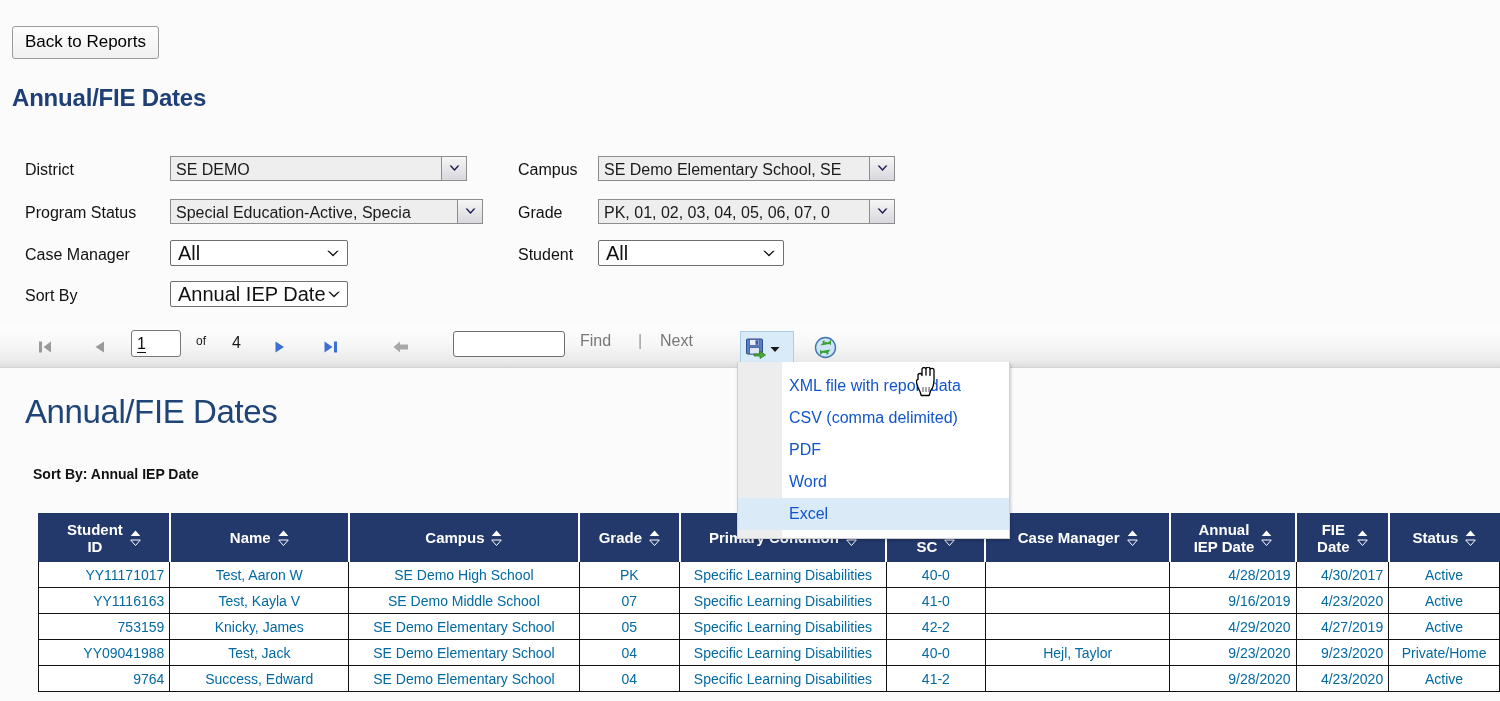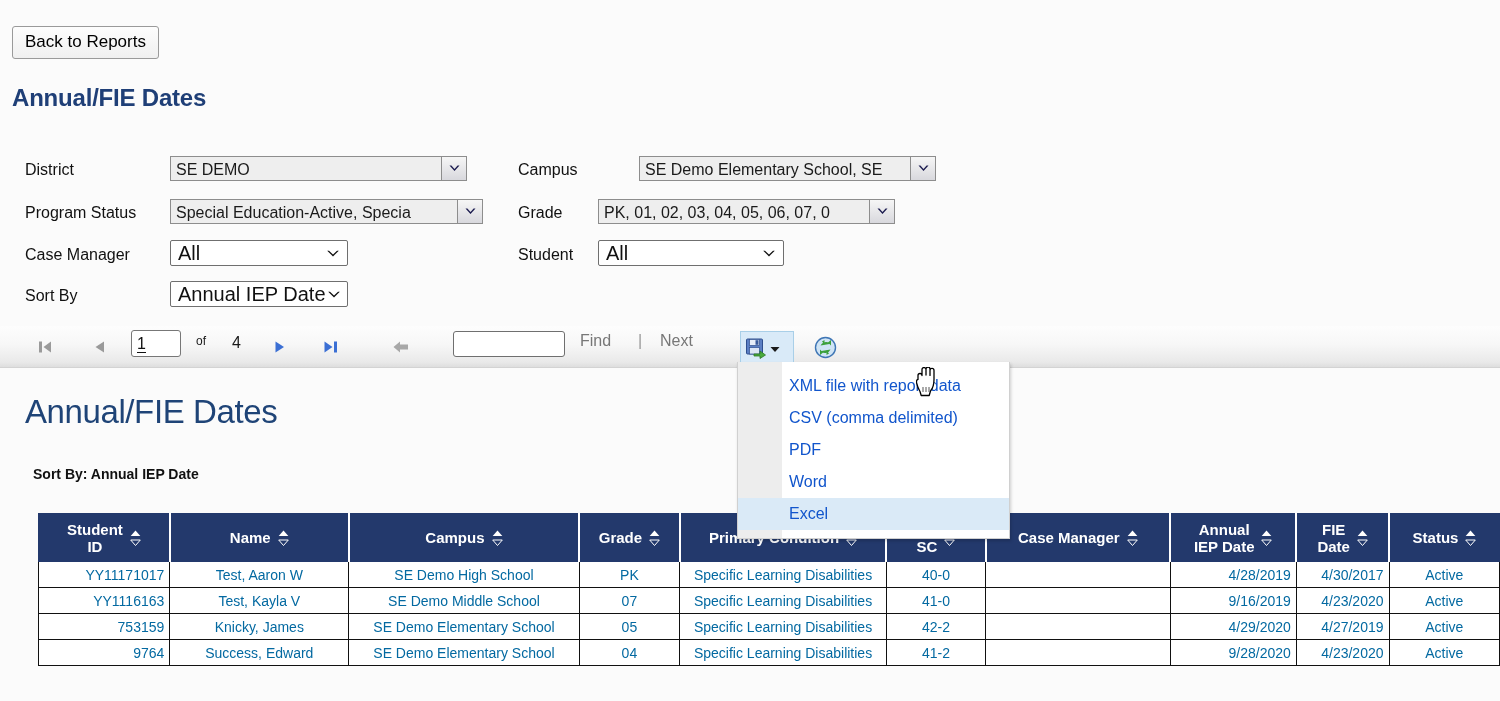--- a/index.html
+++ b/index.html
@@ -216,21 +216,21 @@
     <div class="combo" style="left:170px; top:6px;">
       <div class="cbox" style="width:272px;">SE DEMO</div>
       <div class="cbtn">
         <svg width="13" height="9" viewBox="0 0 13 9">
             <path d="M1.5 1.5 L6.5 7 L11.5 1.5 L9.6 1.5 L6.5 4.9 L3.4 1.5 Z" fill="#1a1a4e"></path>
           </svg>
       </div>
     </div>
 
     <div class="flabel" style="left:518px; top:9px;">Campus</div>
-    <div class="combo" style="left:598px; top:6px;margin-left:41px;">
+    <div class="combo" style="left:598px; top:6px;">
       <div class="cbox" style="width:272px;">SE Demo Elementary School, SE</div>
       <div class="cbtn">
         <svg width="13" height="9" viewBox="0 0 13 9">
             <path d="M1.5 1.5 L6.5 7 L11.5 1.5 L9.6 1.5 L6.5 4.9 L3.4 1.5 Z" fill="#1a1a4e"></path>
           </svg>
       </div>
     </div>
 
     <div class="flabel" style="left:25px; top:52px;">Program Status</div>
     <div class="combo" style="left:170px; top:49px;">
@@ -537,20 +537,32 @@
         <td class="ta-l">SE Demo Elementary School</td>
         <td class="ta-c">05</td>
         <td class="ta-l">Specific Learning Disabilities</td>
         <td class="ta-c">42-2</td>
         <td class="ta-l"></td>
         <td class="ta-r">4/29/2020</td>
         <td class="ta-r">4/27/2019</td>
         <td class="ta-c">Active</td>
       </tr>
       <tr>
+        <td class="ta-r">YY09041988</td>
+        <td class="ta-l">Test, Jack</td>
+        <td class="ta-l">SE Demo Elementary School</td>
+        <td class="ta-c">04</td>
+        <td class="ta-l">Specific Learning Disabilities</td>
+        <td class="ta-c">40-0</td>
+        <td class="ta-l">Hejl, Taylor</td>
+        <td class="ta-r">9/23/2020</td>
+        <td class="ta-r">9/23/2020</td>
+        <td class="ta-c">Private/Home</td>
+      </tr>
+      <tr>
         <td class="ta-r">9764</td>
         <td class="ta-l">Success, Edward</td>
         <td class="ta-l">SE Demo Elementary School</td>
         <td class="ta-c">04</td>
         <td class="ta-l">Specific Learning Disabilities</td>
         <td class="ta-c">41-2</td>
         <td class="ta-l"></td>
         <td class="ta-r">9/28/2020</td>
         <td class="ta-r">4/23/2020</td>
         <td class="ta-c">Active</td>

